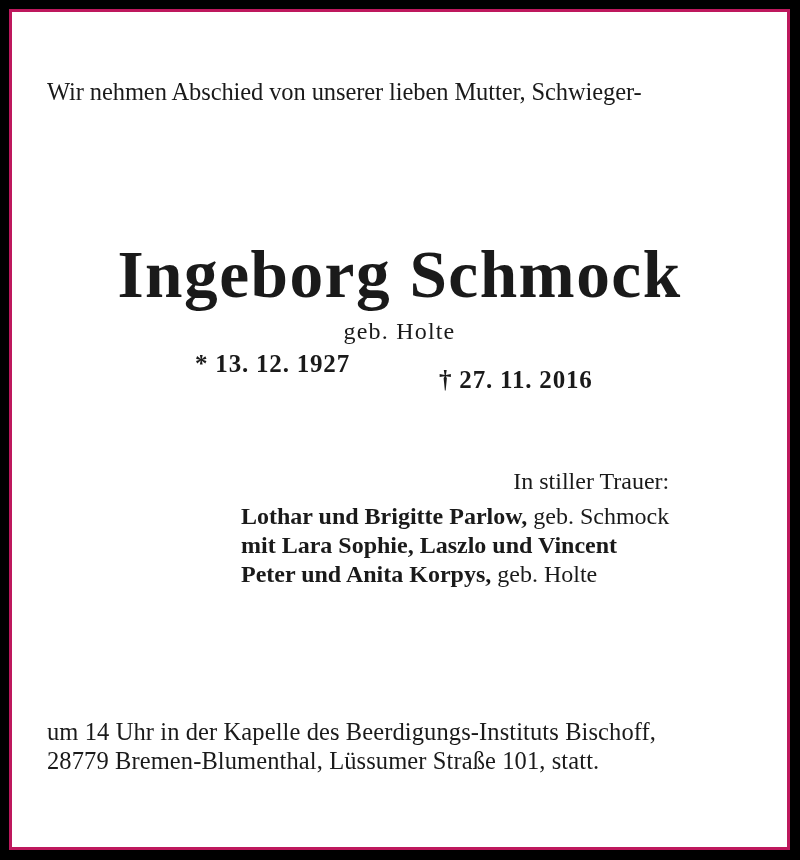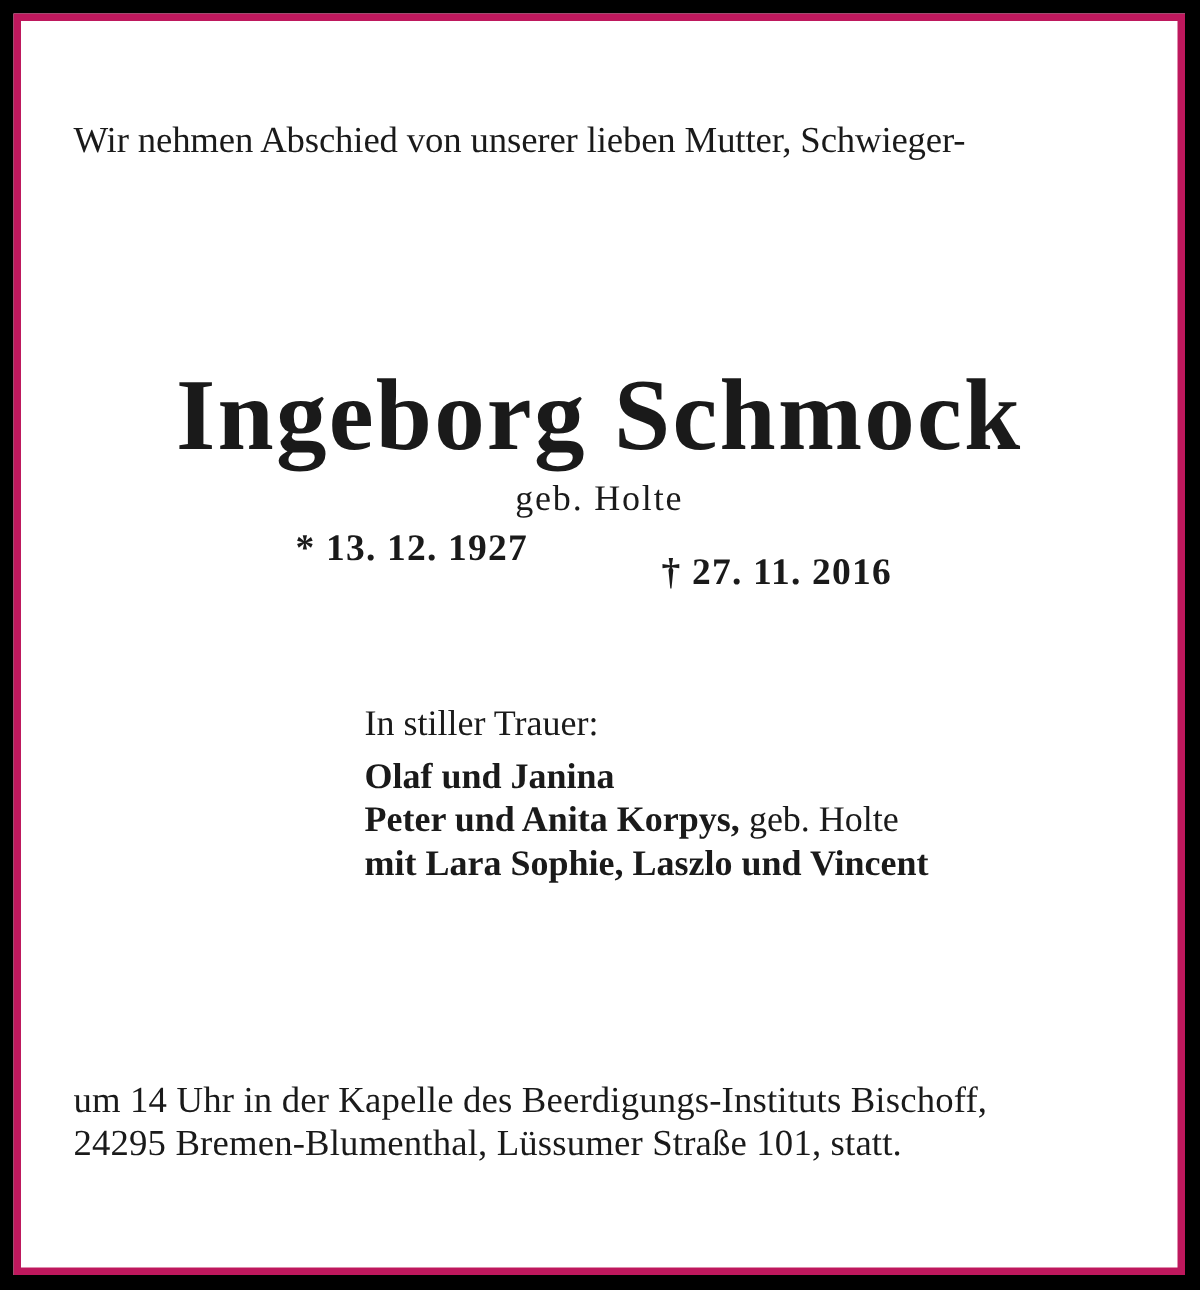--- a/index.html
+++ b/index.html
@@ -4,21 +4,21 @@
   <style>
     html, body { margin:0; padding:0; }
     body {
       width:800px; height:860px; background:#000;
       position:relative; overflow:hidden;
       font-family:"DejaVu Serif","Liberation Serif",serif;
       color:#1a1a1a;
     }
     .card {
       position:absolute; left:9px; top:9px; width:781px; height:841px;
-      background:#fff; border:5px solid #be185d; box-sizing:border-box;
+      background:#fff; border:3px solid #be185d; box-sizing:border-box;
     }
     .intro {
       position:absolute; left:35px; top:67px; width:730px;
       font-family:"Liberation Serif",serif; font-size:24.5px; line-height:26px;
       letter-spacing:-0.1px;
     }
     .intro div { white-space:nowrap; }
     .name {
       position:absolute; left:0; top:222px; width:100%; text-align:center;
       font-family:"Liberation Serif",serif; font-weight:bold;
@@ -35,21 +35,21 @@
       font-family:"Liberation Serif",serif; font-size:25px; line-height:30px;
       letter-spacing:0.8px;
       font-weight:bold;
     }
     .dates .birth { position:absolute; left:183px; }
     .dates .death { position:absolute; left:427px;margin-top:16px; }
     .mourners {
       position:absolute; left:229px; top:455px;
       font-family:"Liberation Serif",serif; font-size:24px; line-height:29px;
     }
-    .mourners .heading { margin-bottom:6px; }
+    .mourners .heading { margin-bottom:6px;text-align:right; }
     .mourners .row { white-space:nowrap; }
     .mourners b { font-weight:bold; }
     .service {
       position:absolute; left:35px; top:705px;
       font-family:"Liberation Serif",serif; font-size:24.5px; line-height:29px;
       letter-spacing:0.1px;
     }
     .service div { white-space:nowrap; }
   </style>
 </head>
@@ -63,27 +63,27 @@
   <div class="name">Ingeborg Schmock</div>
   <div class="maiden">geb. Holte</div>
   <div class="dates">
     <span class="birth">* 13. 12. 1927</span>
     <span class="death">† 27. 11. 2016</span>
   </div>
 
   <div class="mourners">
     <div class="heading">In stiller Trauer:</div>
     <div class="row">
-      <b>Olaf und Janina</b><span></span>
+      <b>Lothar und Brigitte Parlow,</b><span> geb. Schmock</span>
+    </div>
+    <div class="row">
+      <b>mit Lara Sophie, Laszlo und Vincent</b><span></span>
     </div>
     <div class="row">
       <b>Peter und Anita Korpys,</b><span> geb. Holte</span>
-    </div>
-    <div class="row">
-      <b>mit Lara Sophie, Laszlo und Vincent</b><span></span>
     </div>
   </div>
 
   <div class="service">
     <div>um 14 Uhr in der Kapelle des Beerdigungs-Instituts Bischoff,</div>
-    <div>24295 Bremen-Blumenthal, Lüssumer Straße 101, statt.</div>
+    <div>28779 Bremen-Blumenthal, Lüssumer Straße 101, statt.</div>
   </div>
 </div>
 
 </body></html>

